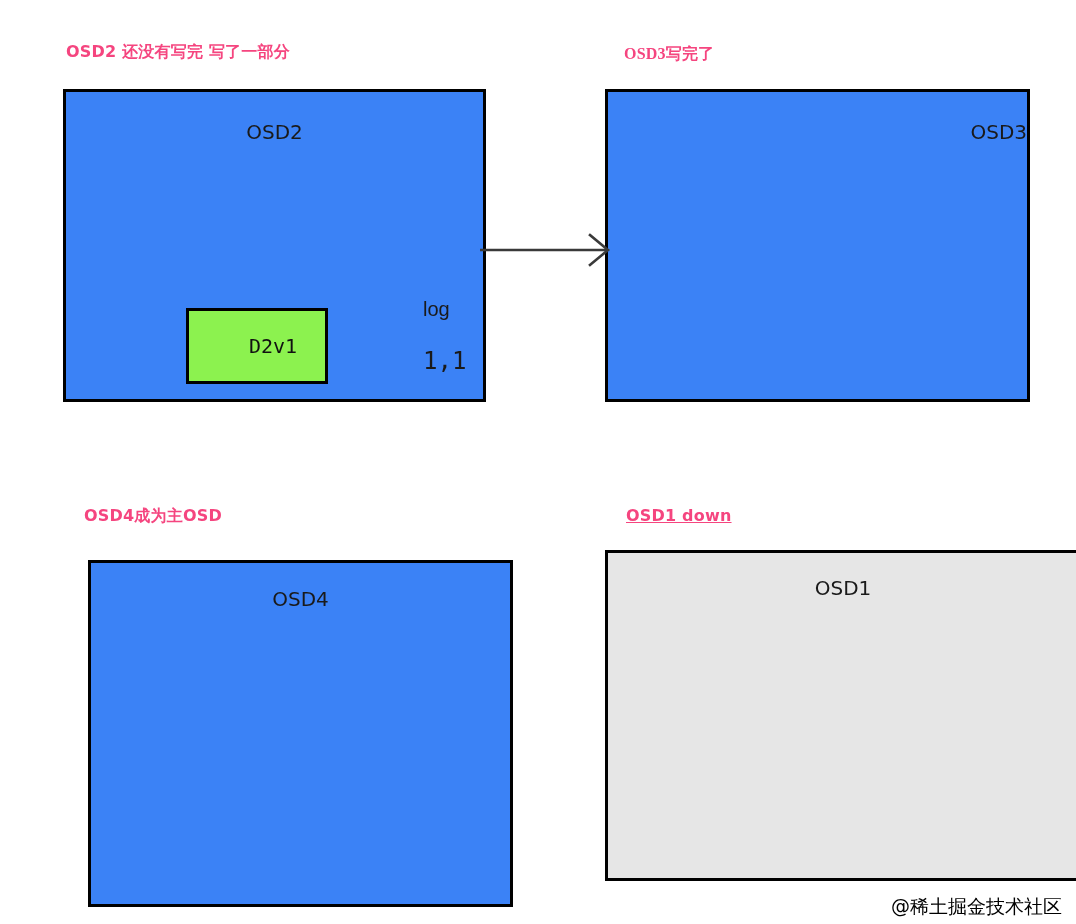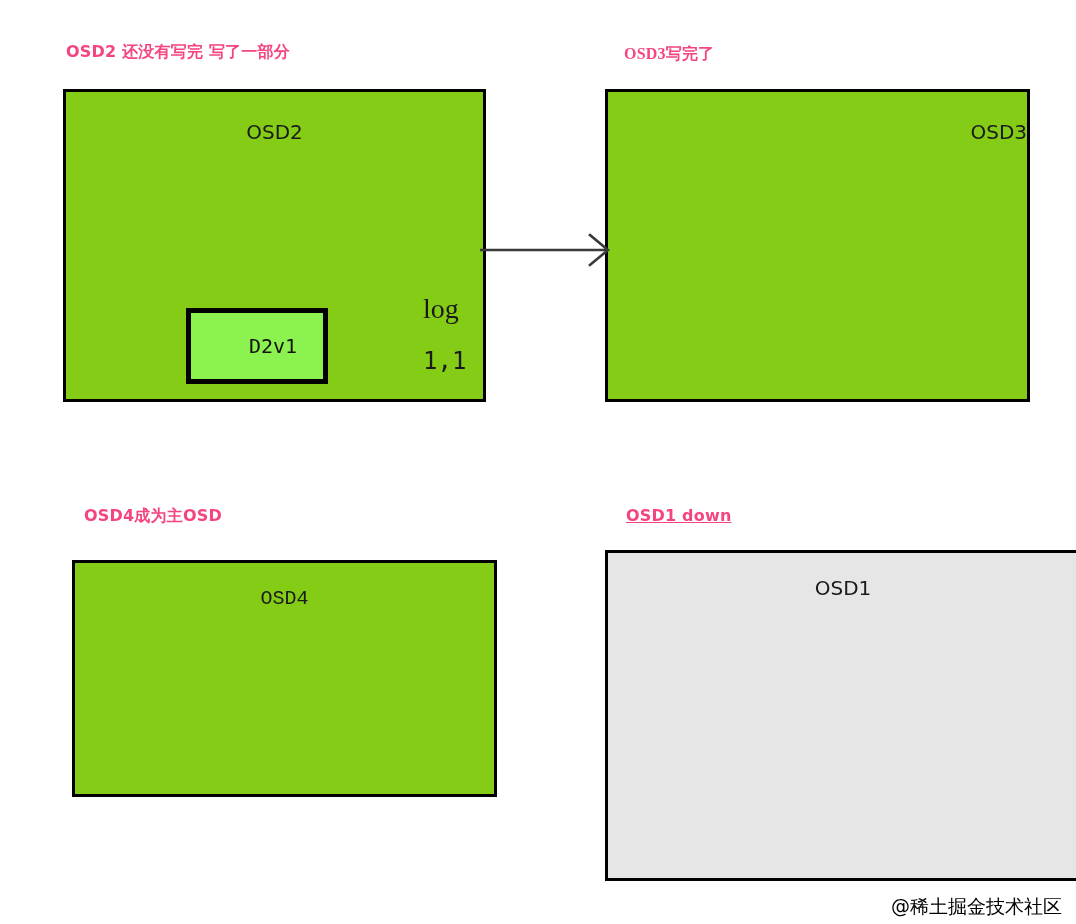--- a/index.html
+++ b/index.html
@@ -36,72 +36,72 @@
   }
   .caption.cap-osd2 { left: 66px;  top: 40px; }
   .caption.cap-osd3 { left: 624px; top: 42px; font-family: Liberation Serif, serif; }
   .caption.cap-osd4 { left: 84px;  top: 504px; }
   .caption.cap-osd1 { left: 626px; top: 504px; text-decoration: underline; }
 
   
   .panel {
     position: absolute;
     border: 3px solid #000000;
-    background: #84cc16;
+    background: #3b82f6;
     box-sizing: border-box;
   }
   .panel.down {
     background: #e6e6e6;
   }
   .panel .panel-title {
     position: absolute;
     left: 0;
     right: 0;
     text-align: center;
     font-size: 20px;
     color: #1a1a1a;
     line-height: 24px;
   }
 
   #panel-osd2 { left: 63px;  top: 89px;  width: 423px; height: 313px; }
   #panel-osd3 { left: 605px; top: 89px;  width: 425px; height: 313px; }
-  #panel-osd4 { left: 72px;  top: 560px; width: 425px; height: 237px; font-family: Liberation Mono, monospace; }
+  #panel-osd4 { left: 88px;  top: 560px; width: 425px; height: 347px; }
   #panel-osd1 { left: 605px; top: 550px; width: 476px; height: 331px; }
 
   #panel-osd2 .panel-title { top: 28px; }
   #panel-osd3 .panel-title { top: 28px; text-align: right; }
   #panel-osd4 .panel-title { top: 24px; }
   #panel-osd1 .panel-title { top: 23px; }
 
   
   .data-block {
     position: absolute;
     background: #8CF24F;
-    border: 5px solid #000000;
+    border: 3px solid #000000;
     box-sizing: border-box;
     display: flex;
     align-items: center;
     justify-content: center;
     font-size: 20px;
     color: #111111;
     font-family: "DejaVu Sans Mono", "Liberation Mono", monospace;
     padding-left: 32px;
   }
   #block-d2v1 { left: 120px; top: 216px; width: 142px; height: 76px; }
 
   
   .log-group {
     position: absolute;
     text-align: left;
     color: #1a1a1a;
   }
   .log-group .log-label {
-    font-size: 28px;
+    font-size: 20px;
     line-height: 26px;
-    font-family: Liberation Serif, serif;
+    font-family: Liberation Sans, sans-serif;
   }
   .log-group .log-value {
     font-size: 24px;
     line-height: 26px;
     margin-top: 26px;
     font-family: "DejaVu Sans Mono", "Liberation Mono", monospace;
   }
   #log-osd2 { left: 357px; top: 204px; }
 
   

